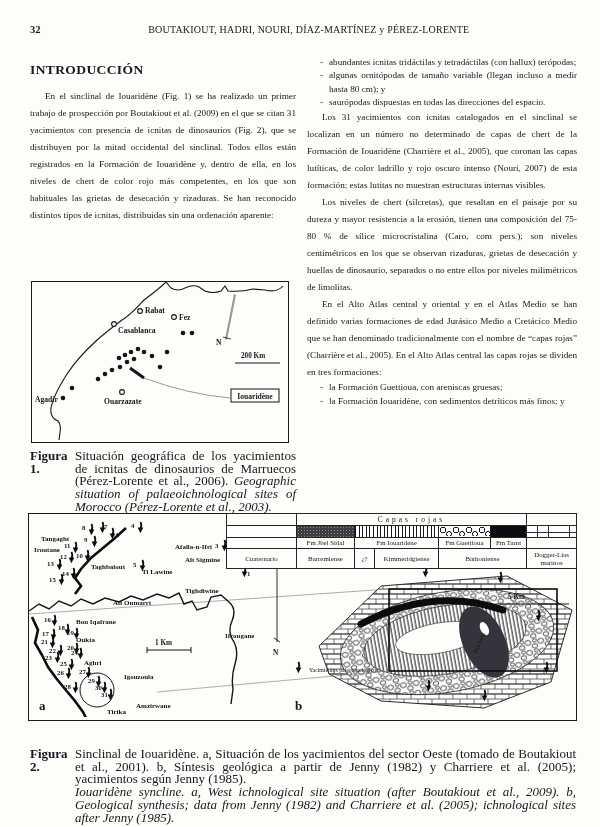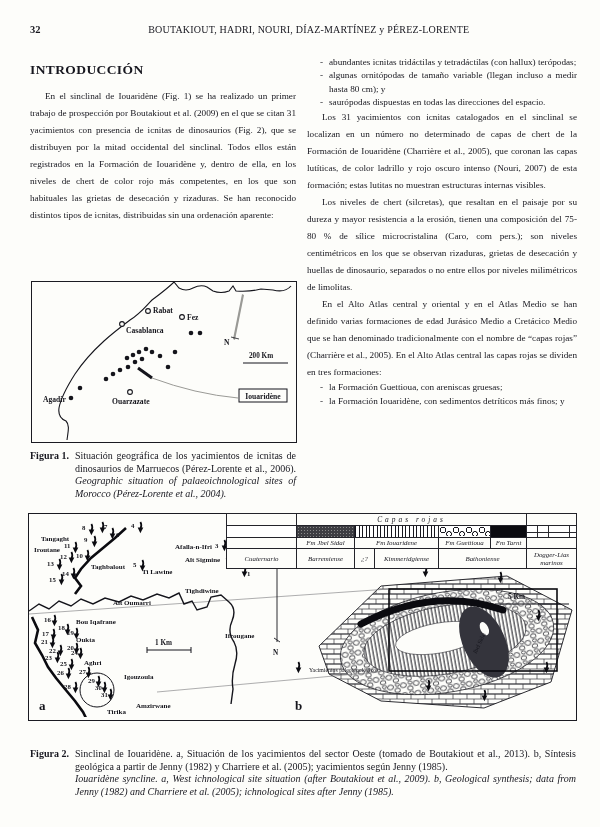--- a/index.html
+++ b/index.html
@@ -14,32 +14,32 @@
   .col-left{position:absolute;left:30px;top:62px;width:266px;}
   .col-right{position:absolute;left:307px;top:56px;width:270px;}
   h2.intro{margin:0 0 10px 0;text-align:left;font-size:13.5px;letter-spacing:.4px;}
   p.body{margin:0;font-size:9.2px;line-height:17px;text-align:justify;}
   p.indent{text-indent:15px;}
   .bullet{display:flex;font-size:9.2px;line-height:13.35px;}
   .bullet .dash{width:9px;flex:none;padding-left:0;}
   .bullet{padding-left:13px;}
   .bullet .btxt{flex:1;text-align:justify;font-family:Liberation Serif, serif;}
   
-  .fig1box{margin:57px 0 0 1px;width:256px;height:160px;border:1px solid #1b1b22;background:#fdfdfa;padding-left:8px;}
-  .cap{display:flex;font-size:10px;line-height:12.7px;margin-top:7px;}
+  .fig1box{margin:57px 0 0 1px;width:256px;height:160px;border:1px solid #1b1b22;background:#fdfdfa;}
+  .cap{display:flex;font-size:13px;line-height:12.7px;margin-top:7px;}
   .cap .cap-label{flex:none;font-weight:bold;}
   .cap1 .cap-label{width:45px;}
   .cap .cap-body{flex:1;text-align:justify;}
   .cap-en{font-style:italic;}
   
   .fig2box{position:absolute;left:28px;top:513px;width:547px;height:206px;border:1.2px solid #1b1b22;background:#fdfdfa;}
   .fig2box svg{position:absolute;left:0;top:0;}
   table.legend{position:absolute;right:-1px;top:-1px;border-collapse:collapse;table-layout:fixed;
     font-size:6.9px;line-height:7.6px;text-align:center;background:#fdfdfa;}
-  table.legend td{border:0.8px solid #23232a;padding:0;vertical-align:middle;overflow:hidden;font-style:italic;}
+  table.legend td{border:0.8px solid #23232a;padding:0;vertical-align:middle;overflow:hidden;}
   td.noborder{border:none;border-bottom:0.8px solid #23232a;}
   .lg-title{letter-spacing:3px;font-size:7.4px;}
   .sw{height:11px;}
   .sw-white{background:#fff;}
   .sw-stipple{background-color:#3d3d42;background-image:radial-gradient(#8a8a8a .6px, transparent .9px);background-size:3px 3px;}
   .sw-vstripe{background:repeating-linear-gradient(90deg,#15151c 0 1px,#fff 1px 3.6px);}
   .sw-cobble{background-color:#fff;background-image:
       radial-gradient(circle at 4px 4px, transparent 2.2px, #1a1a22 2.4px 3.1px, transparent 3.3px),
       radial-gradient(circle at 10px 8px, transparent 1.9px, #1a1a22 2.1px 2.8px, transparent 3.0px);
       background-size:13px 10px;}
@@ -122,21 +122,21 @@
 
         <text class="t-scale" x="209" y="76">200 Km</text>
         <path d="M203,81 L248,81" stroke="#15151c" stroke-width="1.2"></path>
       </svg>
     </div>
 
     <div class="cap cap1">
       <span class="cap-label">Figura 1.</span>
       <span class="cap-body">
         <span class="cap-es">Situación geográfica de los yacimientos de icnitas de dinosaurios de Marruecos (Pérez-Lorente et al., 2006).</span>
-        <span class="cap-en">Geographic situation of palaeoichnological sites of Morocco (Pérez-Lorente et al., 2004).</span>
+        <span class="cap-en">Geographic situation of palaeoichnological sites of Morocco (Pérez-Lorente et al., 2003).</span>
       </span>
     </div>
   </section>
 
   <section class="col-right">
     <div class="bullet">
       <span class="dash">-</span>
       <span class="btxt">abundantes icnitas tridáctilas y tetradáctilas (con hallux) terópodas;</span>
     </div>
     <div class="bullet">
@@ -371,18 +371,18 @@
         <td colspan="2">Bathoniense</td>
         <td>Dogger-Lias marinos</td>
       </tr>
     </tbody>
       </table>
   </div>
 
   <div class="cap cap2">
     <span class="cap-label">Figura 2.</span>
     <span class="cap-body">
-      <span class="cap-es">Sinclinal de Iouaridène. a, Situación de los yacimientos del sector Oeste (tomado de Boutakiout et al., 2013). b, Síntesis geológica a partir de Jenny (1982) y Charriere et al. (2005); yacimientos según Jenny (1985).</span><br>
+      <span class="cap-es">Sinclinal de Iouaridène. a, Situación de los yacimientos del sector Oeste (tomado de Boutakiout et al., 2001). b, Síntesis geológica a partir de Jenny (1982) y Charriere et al. (2005); yacimientos según Jenny (1985).</span><br>
       <span class="cap-en">Iouaridène syncline. a, West ichnological site situation (after Boutakiout et al., 2009). b, Geological synthesis; data from Jenny (1982) and Charriere et al. (2005); ichnological sites after Jenny (1985).</span>
     </span>
   </div>
 
 </div>
 
 </body></html>

